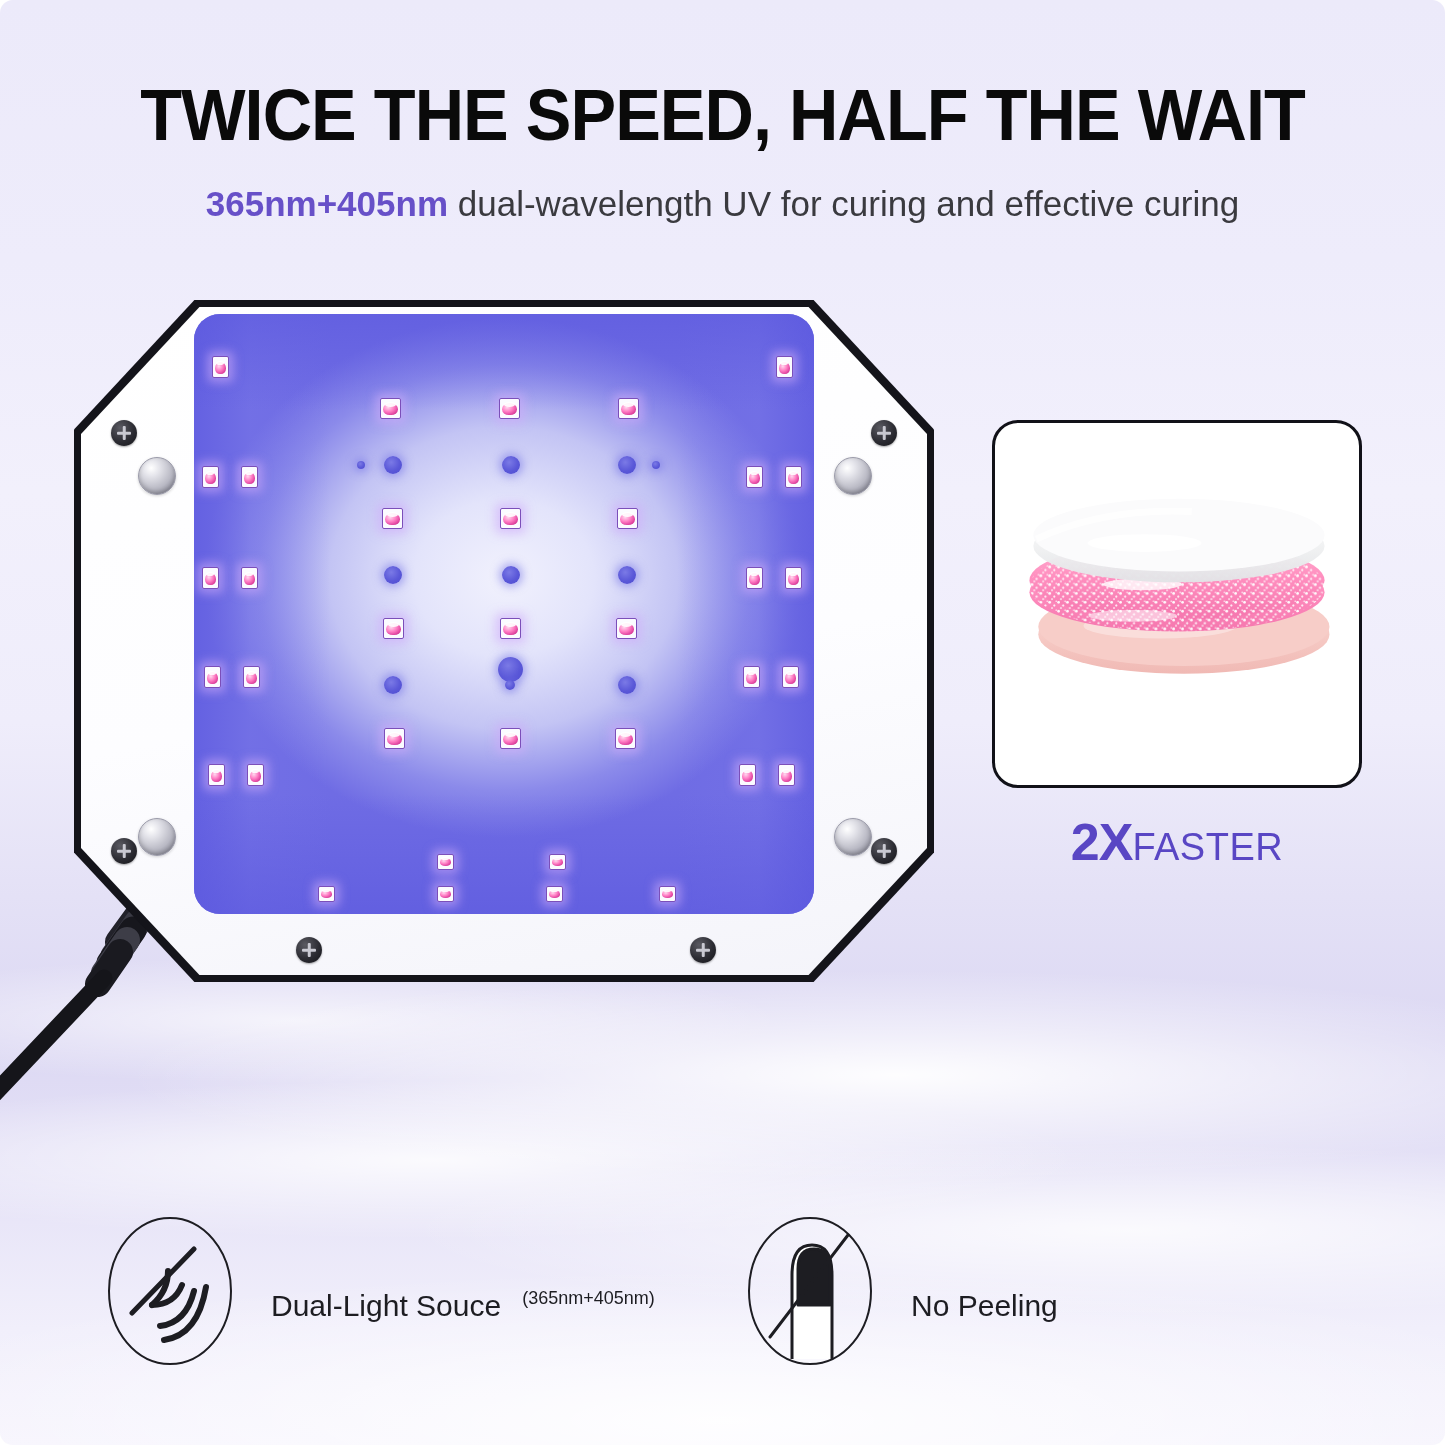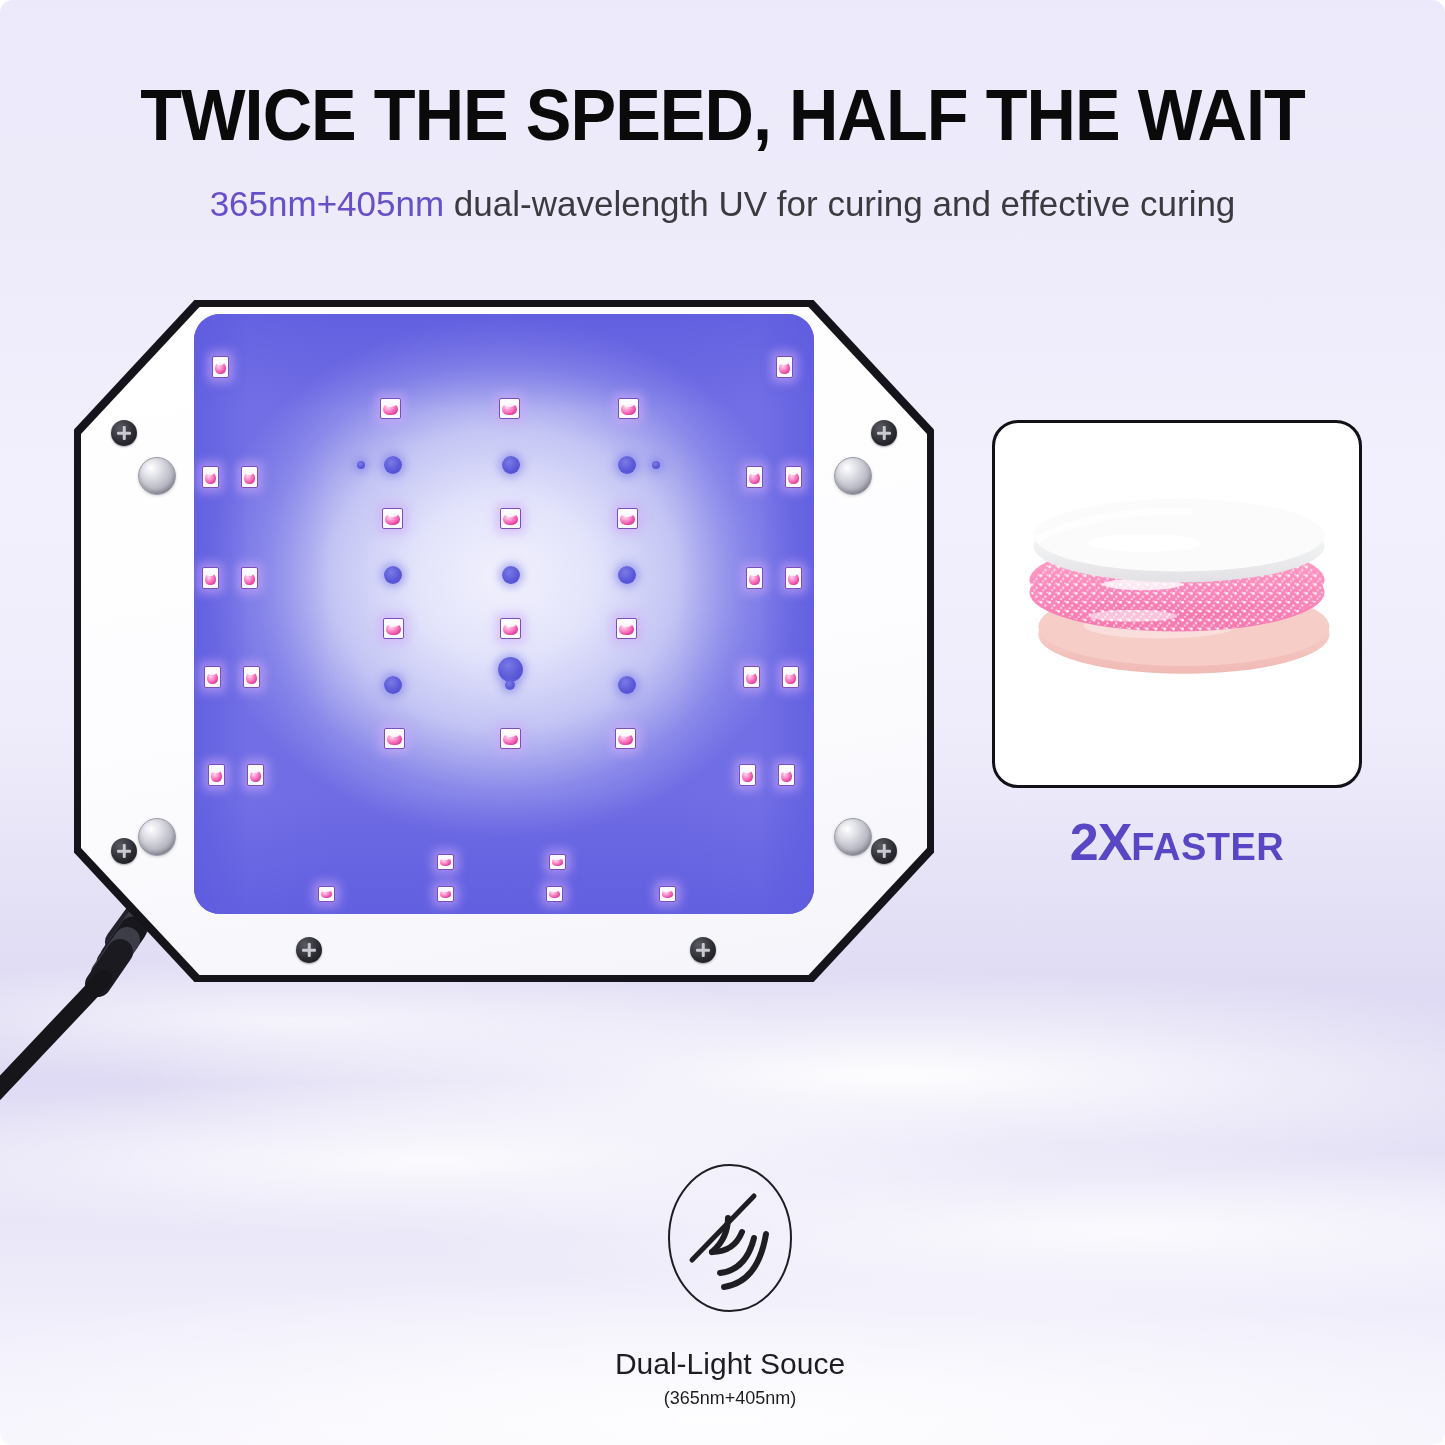--- a/index.html
+++ b/index.html
@@ -50,21 +50,21 @@
   .subhead{
     position:absolute; left:0; right:0; top:183px;
     text-align:center;
     font-size:35px;
     line-height:42px;
     color:#3a3a3f;
     white-space:nowrap;
   }
   .subhead .nm{
     color:#6750c8;
-    font-weight:normal;
+    font-weight:bold;
   }
 
   
   #lamp{
     position:absolute;
     left:74px; top:300px;
     width:860px; height:682px;
   }
   
   .lamp-body{
@@ -185,33 +185,33 @@
     position:absolute;
     left:992px; top:812px; width:370px;
     text-align:center;
     white-space:nowrap;
     color:#5946c4;
   }
   .faster .big{
     font-size:52px; font-weight:bold; letter-spacing:-1px; vertical-align:baseline;
   }
   .faster .small{
-    font-size:38px; font-weight:bold; letter-spacing:.5px; vertical-align:baseline;
+    font-size:38px; font-weight:normal; letter-spacing:.5px; vertical-align:baseline;
   }
 
   
   #features{
     position:absolute;
     left:90px; top:1160px;
     width:1280px; height:270px;
     display:flex;
   }
   .feature{
     flex:1 1 0;
-    display:flex; flex-direction:column; align-items:center;
+    display:flex; flex-direction:row; align-items:center;gap:21px;
   }
   .feature-icon{
     width:160px; height:165px;
     display:flex; align-items:center; justify-content:center;
   }
   .feature-label{
     margin-top:22px;
     font-size:30px;
     color:#1d1d22;
     white-space:nowrap;
@@ -387,17 +387,29 @@
           <path d="M70 113 Q96 110 104 78" stroke="#1d1d22" stroke-width="6" fill="none" stroke-linecap="round"></path>
           <path d="M74 127 Q108 122 116 74" stroke="#1d1d22" stroke-width="6" fill="none" stroke-linecap="round"></path>
           <path d="M42 100 L104 36" stroke="#1d1d22" stroke-width="5" stroke-linecap="round"></path>
         </svg>
       </div>
       <div class="feature-label">Dual-Light Souce</div>
       <div class="feature-sub">(365nm+405nm)</div>
     </div>
 
 
+    <div class="feature">
+      <div class="feature-icon">
+        <svg viewBox="0 0 160 165" width="160" height="165">
+          <ellipse cx="80" cy="78" rx="61" ry="73" fill="none" stroke="#1d1d22" stroke-width="2"></ellipse>
+          <path d="M62 146 L62 62 Q62 32 82 32 Q102 32 102 62 L102 146" fill="#ffffff" stroke="#1d1d22" stroke-width="3"></path>
+          <path d="M68 92 L68 56 Q68 36 84 36 Q100 36 100 56 L100 92 Z" fill="#1d1d22" stroke="#1d1d22" stroke-width="3" stroke-linejoin="round"></path>
+          <path d="M40 124 L118 22" stroke="#1d1d22" stroke-width="3" stroke-linecap="round"></path>
+        </svg>
+      </div>
+      <div class="feature-label">No Peeling</div>
+      <div class="feature-sub"></div>
+    </div>
 
 
   </div>
 
 </div>
 
 </body></html>

